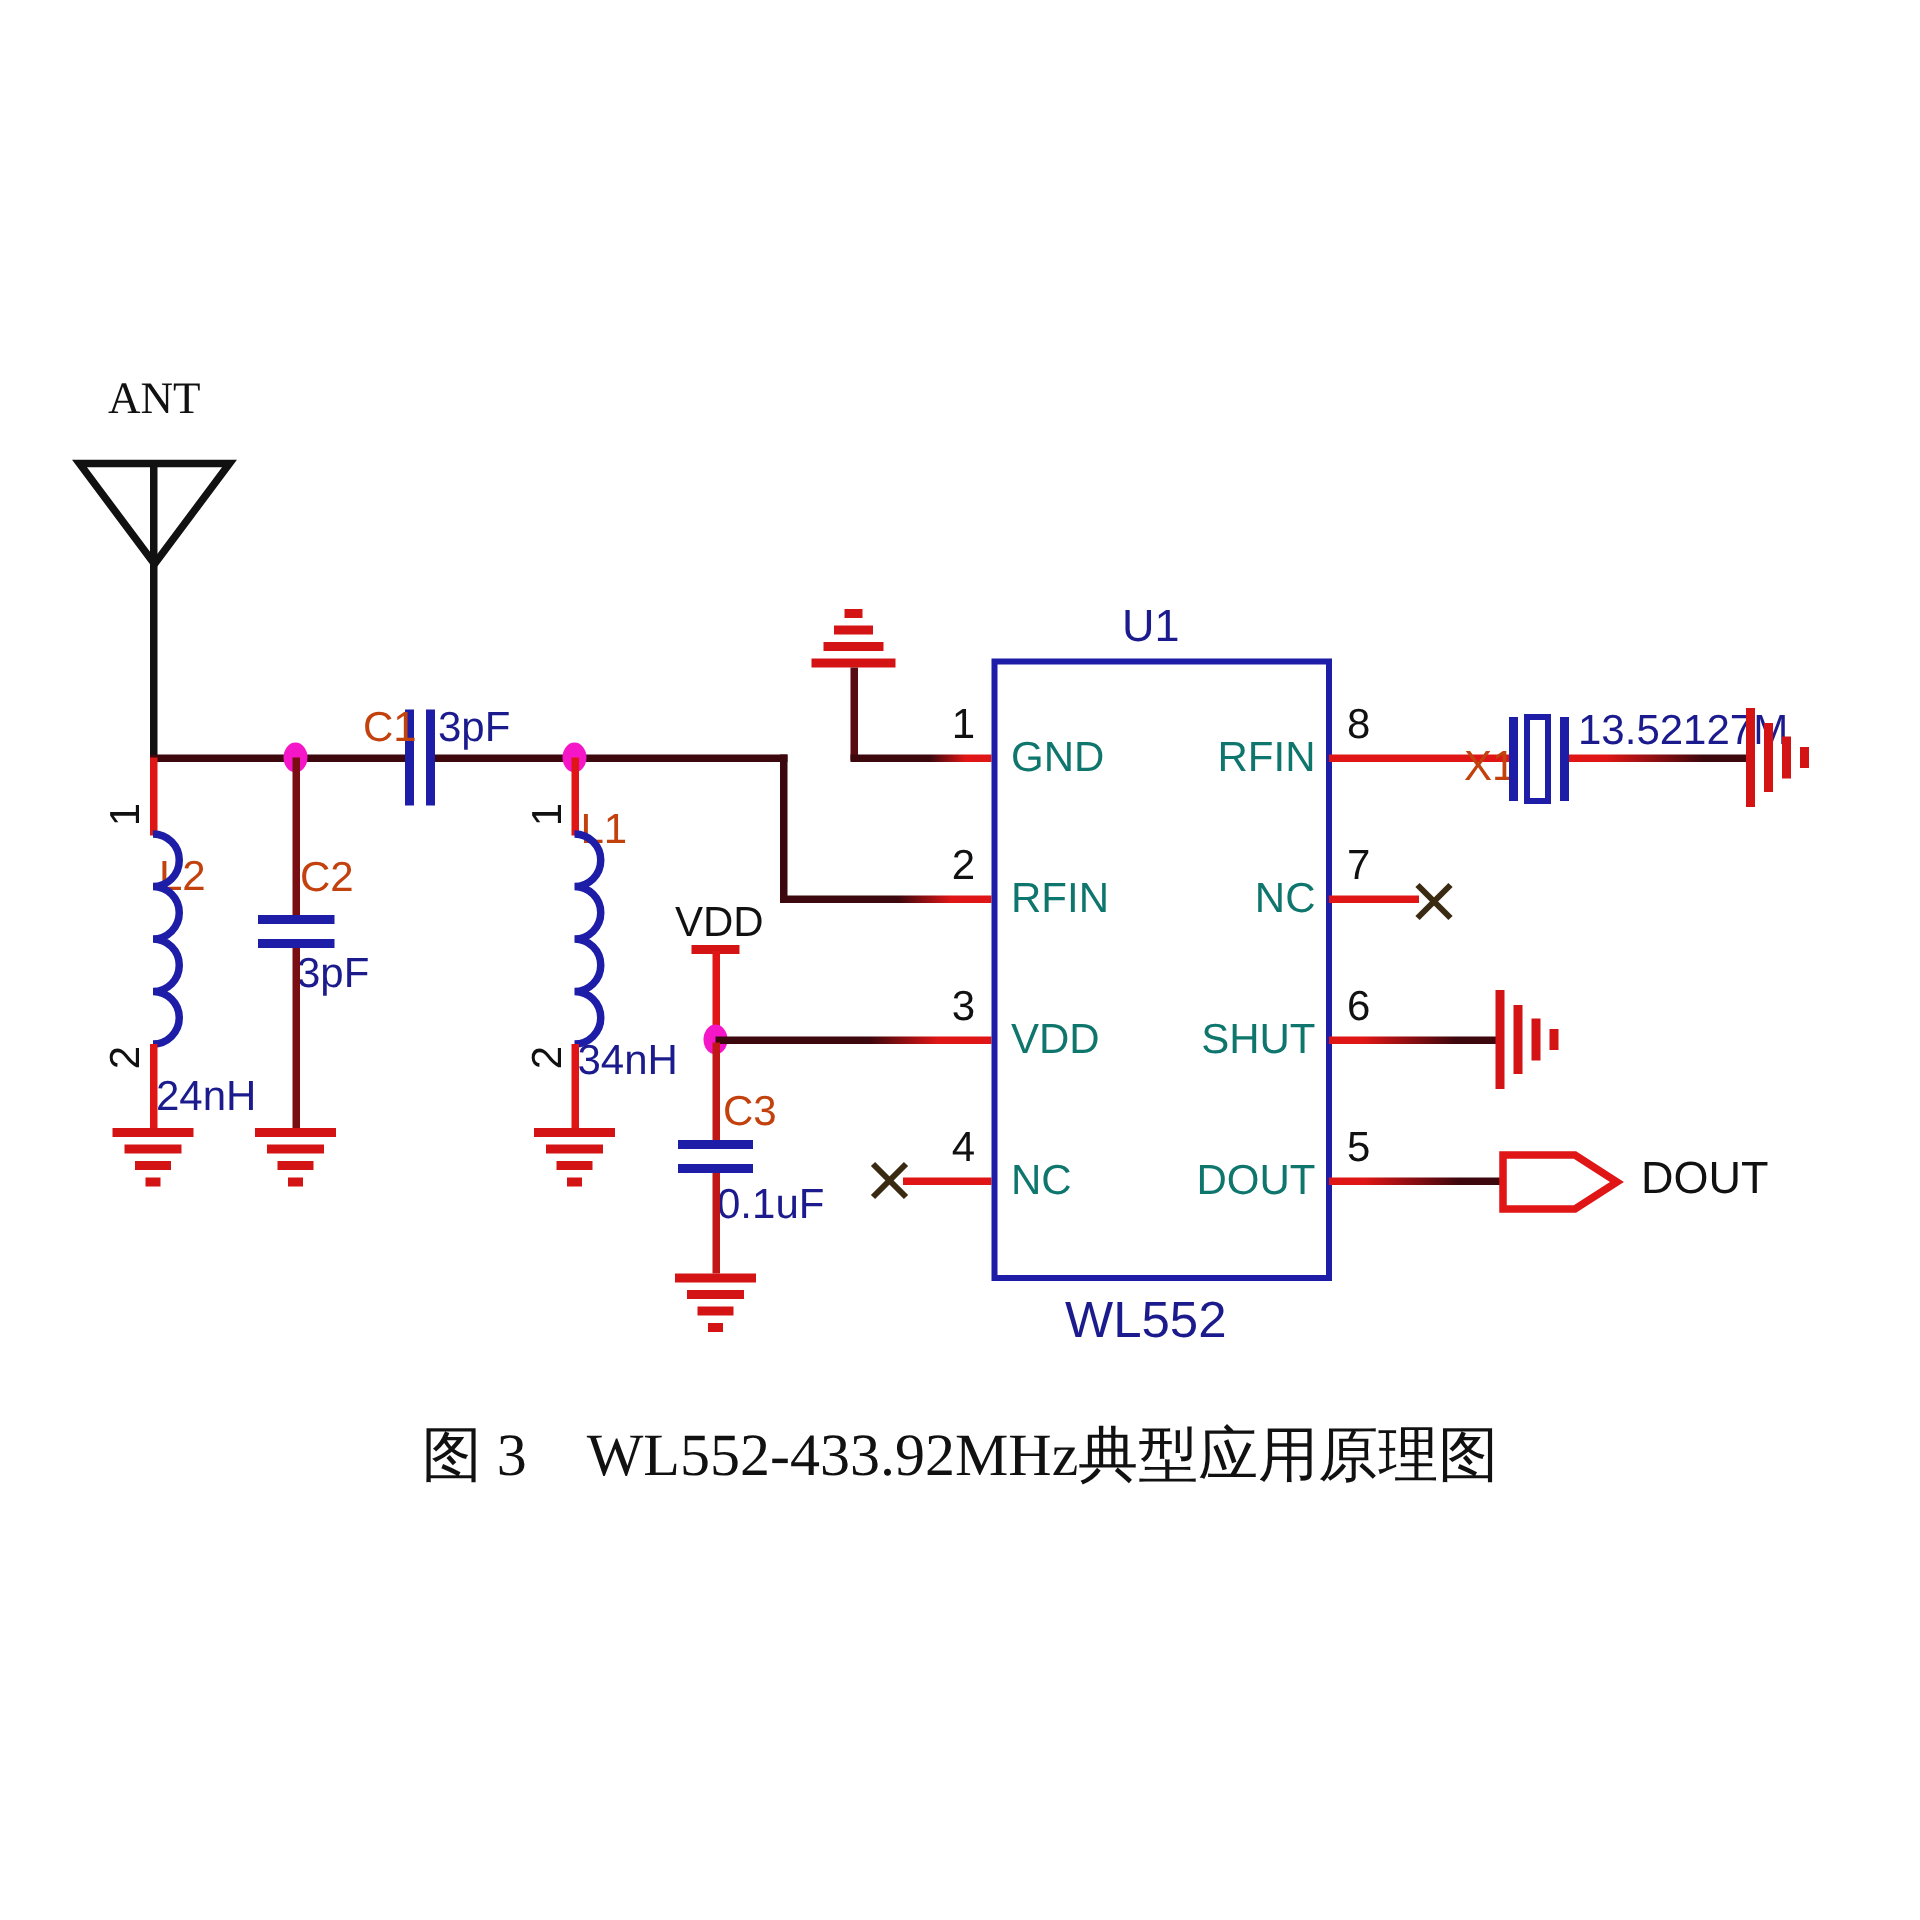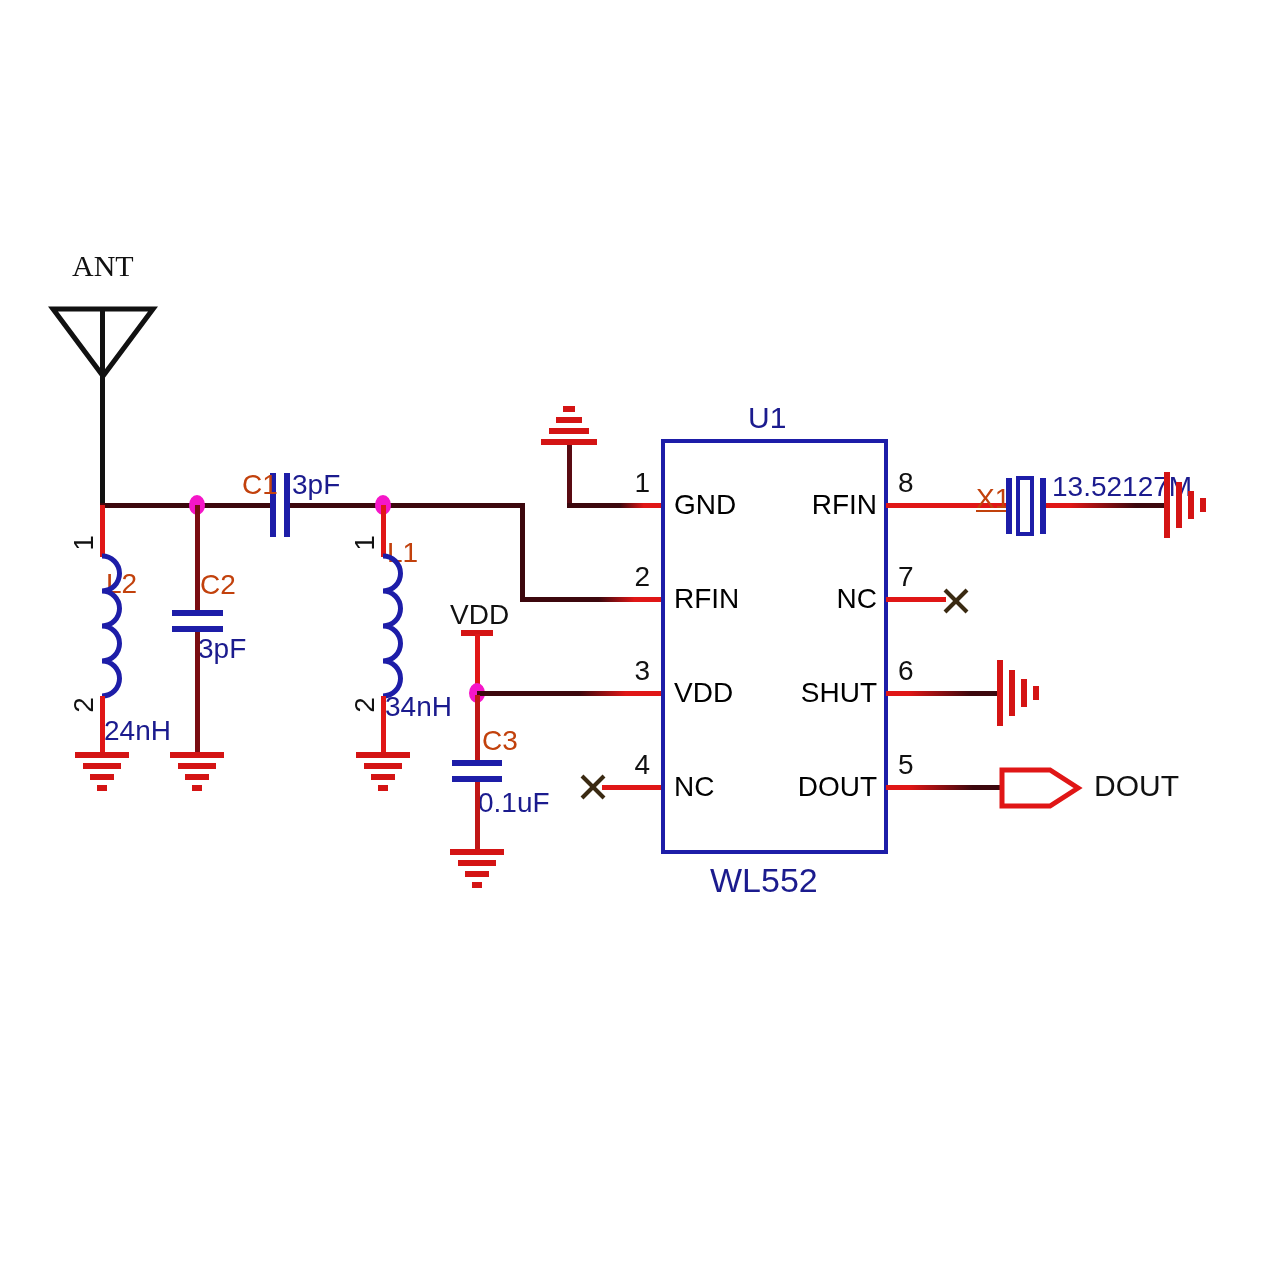--- a/index.html
+++ b/index.html
@@ -33,21 +33,21 @@
   .ref{color:#c2410c;}
   .blk{color:#111111;}
   .t28{font-size:28px;line-height:30px;}
   .t30{font-size:30px;line-height:32px;}
   .t34{font-size:34px;line-height:36px;}
   .serif{font-family:"Liberation Serif", serif;}
   .rot{transform:rotate(-90deg);transform-origin:center;}
   
   .chip{position:absolute;left:661px;top:439px;width:227px;height:415px;
         border:4px solid #1d1da8;box-sizing:border-box;background:#ffffff;}
-  .pin-name{position:absolute;font-size:28px;line-height:32px;color:#000000;white-space:nowrap;}
+  .pin-name{position:absolute;font-size:28px;line-height:32px;color:#0f766e;white-space:nowrap;}
   .pin-name.r{width:200px;text-align:right;}
   .pin-num{position:absolute;font-size:28px;line-height:30px;color:#111111;width:24px;}
   .pin-num.l{text-align:right;}
   
   .xtal-rect{position:absolute;left:1016px;top:476px;width:18px;height:60px;
              border:4px solid #1d1da8;box-sizing:border-box;background:#ffffff;}
   .caption{position:absolute;left:0;top:942px;width:1280px;text-align:center;
            font-size:40px;color:#111111;font-family:"Liberation Serif", serif;}
   svg{display:block;}
 </style>
@@ -170,21 +170,21 @@
   <div class="pin-num l" style="left:626px;top:468px;">1</div>
   <div class="pin-num l" style="left:626px;top:562px;">2</div>
   <div class="pin-num l" style="left:626px;top:656px;">3</div>
   <div class="pin-num l" style="left:626px;top:750px;">4</div>
   <div class="pin-num" style="left:898px;top:468px;">8</div>
   <div class="pin-num" style="left:898px;top:562px;">7</div>
   <div class="pin-num" style="left:898px;top:656px;">6</div>
   <div class="pin-num" style="left:898px;top:750px;">5</div>
 
   <div class="wh red" style="left:886px;top:503px;width:120px;"></div>
-  <div class="lbl t28 ref" style="left:976px;top:484px;text-decoration:underline;">X1</div>
+  <div class="lbl t28 ref" style="left:976px;top:496px;">X1</div>
   <div class="plate-v" style="left:1006px;top:478px;height:56px;"></div>
   <div class="xtal-rect"></div>
   <div class="plate-v" style="left:1040px;top:478px;height:56px;"></div>
   <div class="lbl t28 navy" style="left:1052px;top:472px;">13.52127M</div>
   <div class="wh grad-red-dark" style="left:1046px;top:503px;width:120px;"></div>
   <div class="gnd-right" style="left:1164px;top:472px;height:66px;">
     <div class="b" style="height:66px;"></div>
       <div class="b" style="height:46px;"></div>
     <div class="b" style="height:28px;"></div>
       <div class="b" style="height:14px;"></div>
@@ -203,14 +203,15 @@
     <div class="b" style="height:28px;"></div>
       <div class="b" style="height:14px;"></div>
   </div>
 
   <div class="wh grad-red-dark" style="left:886px;top:785px;width:116px;"></div>
   <svg class="abs" style="left:998px;top:764px;" width="86" height="48">
     <polygon points="4,6 52,6 80,24 52,42 4,42" fill="#ffffff" stroke="#e01616" stroke-width="5"></polygon>
   </svg>
   <div class="lbl t30 blk" style="left:1094px;top:770px;">DOUT</div>
 
+  <div class="caption">图 3　WL552-433.92MHz典型应用原理图</div>
 
 </div>
 
 </body></html>

